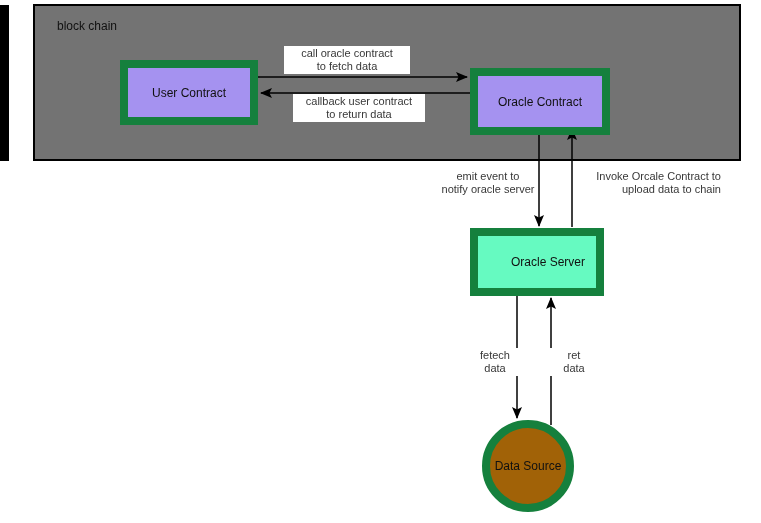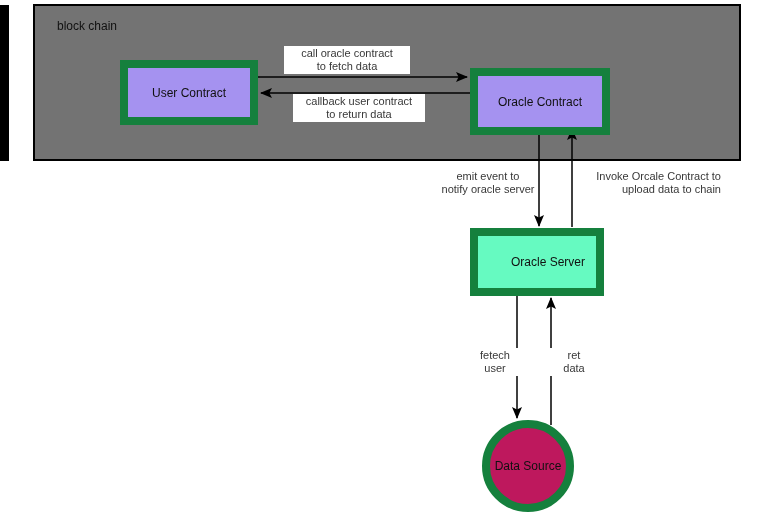--- a/index.html
+++ b/index.html
@@ -64,33 +64,33 @@
 
   <div class="edge-label" id="lbl-call">call oracle contract
 to fetch data</div>
   <div class="edge-label" id="lbl-callback">callback user contract
 to return data</div>
   <div class="edge-label" id="lbl-emit">emit event to
 notify oracle server</div>
   <div class="edge-label" id="lbl-invoke">Invoke Orcale Contract to
 upload data to chain</div>
   <div class="edge-label" id="lbl-fetch">fetech
-user</div>
+data</div>
   <div class="edge-label" id="lbl-ret">ret
 data</div>
 
   <div class="node" id="node-user-contract" style="background-color: rgb(165, 146, 240);">
     <span>User Contract</span>
   </div>
 
   <div class="node" id="node-oracle-contract" style="background-color: rgb(165, 146, 240);">
     <span>Oracle Contract</span>
   </div>
 
   <div class="node" id="node-oracle-server" style="background-color: rgb(102, 250, 193); padding-left: 22px;">
     <span>Oracle Server</span>
   </div>
 
-  <div class="node" id="node-data-source" style="background-color: #be185d;">
+  <div class="node" id="node-data-source" style="background-color: #a16207;">
     <span>Data Source</span>
   </div>
 
 </div>
 
 </body></html>

